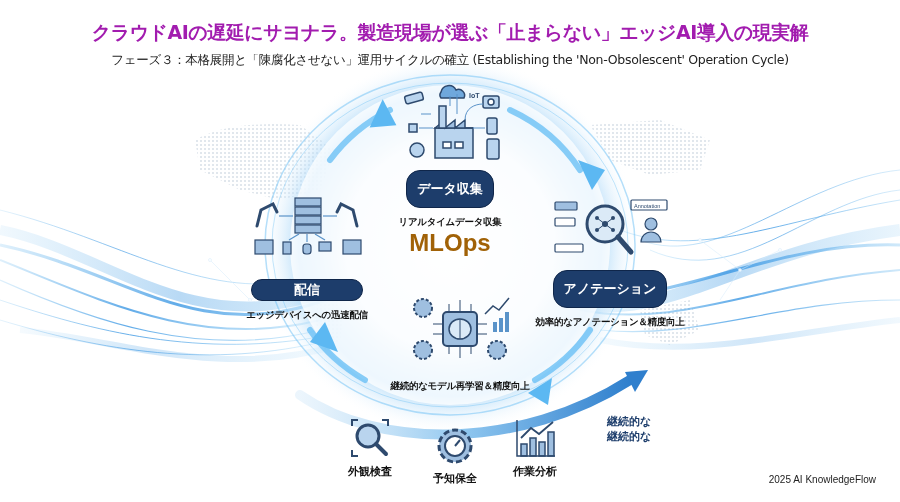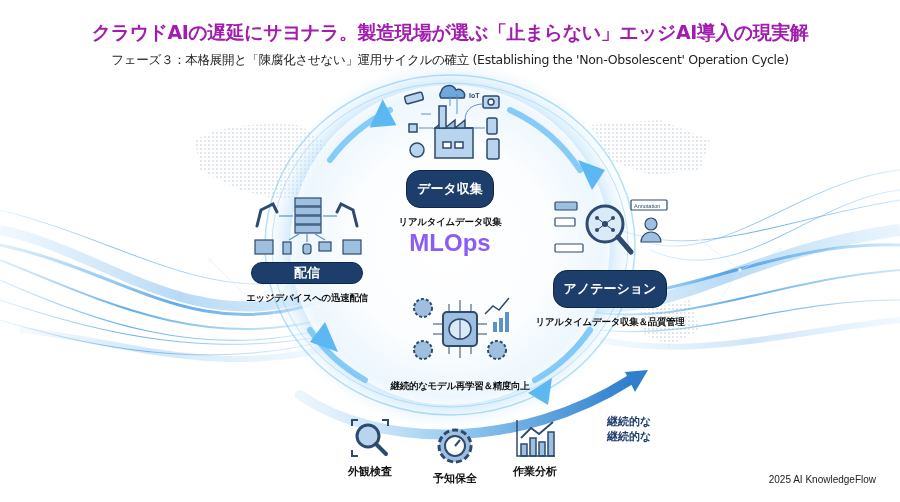--- a/index.html
+++ b/index.html
@@ -9,21 +9,21 @@
   .title {
     position: absolute; top: 20px; left: 0; width: 900px; text-align: center;
     font-size: 19px; font-weight: bold; color: #a21caf; letter-spacing: -0.5px;
   }
   .subtitle {
     position: absolute; top: 52px; left: 0; width: 900px; text-align: center;
     font-size: 12.5px; color: #222; letter-spacing: -0.3px;
   }
   .center-label {
     position: absolute; left: 405px; top: 229px; width: 90px; text-align: center;
-    font-size: 24px; font-weight: bold; color: #8b5cf6; font-family: "Liberation Sans", sans-serif;
+    font-size: 24px; font-weight: bold; color: #a16207; font-family: "Liberation Sans", sans-serif;
   }
   .node { position: absolute; text-align: center; }
   .node .icon-box { position: relative; margin: 0 auto; }
   .pill {
     display: inline-block; background: #1d3d6b; color: #fff; border-radius: 14px;
     font-weight: bold; font-size: 13px; line-height: 20px; padding: 8px 10px;
     border: 1px solid #0f264a;
   }
   .desc { font-size: 9.5px; font-weight: bold; color: #111; margin-top: 8px; white-space: nowrap; letter-spacing: -0.3px; }
   .use-case { position: absolute; text-align: center; }
@@ -190,21 +190,21 @@
     <g stroke="#2e4a6e" stroke-width="1">
         <line x1="60" y1="28" x2="52" y2="22"></line>
         <line x1="60" y1="28" x2="68" y2="22"></line>
         <line x1="60" y1="28" x2="52" y2="34"></line>
         <line x1="60" y1="28" x2="68" y2="34"></line>
       </g>
     <circle cx="106" cy="28" r="6" fill="#9fbfe0" stroke="#2e4a6e" stroke-width="1.2"></circle>
     <path d="M96 46 a10 10 0 0 1 20 0 z" fill="#9fbfe0" stroke="#2e4a6e" stroke-width="1.2"></path>
   </svg>
   <div><span class="pill">アノテーション</span></div>
-  <div class="desc">リアルタイムデータ収集＆品質管理</div>
+  <div class="desc">効率的なアノテーション＆精度向上</div>
 </div>
 
 <div class="node" style="left:380px; top:292px; width:160px;">
   <svg class="icon-box" width="110" height="76" viewBox="0 0 110 76">
     <rect x="38" y="20" width="34" height="34" rx="4" fill="#9fbfe0" stroke="#2e4a6e" stroke-width="2"></rect>
     <ellipse cx="55" cy="37" rx="11" ry="10" fill="#dbeaf7" stroke="#2e4a6e" stroke-width="1.5"></ellipse>
     <line x1="55" y1="27" x2="55" y2="47" stroke="#2e4a6e" stroke-width="1"></line>
     <g stroke="#2e4a6e" stroke-width="1">
         <line x1="44" y1="20" x2="44" y2="12"></line>
         <line x1="55" y1="20" x2="55" y2="8"></line>
@@ -246,21 +246,21 @@
         <path d="M110 30 L106 14 L94 8 L90 16"></path>
     </g>
     <g stroke="#5a93c9" stroke-width="1.2">
         <line x1="46" y1="20" x2="32" y2="20"></line>
         <line x1="76" y1="20" x2="90" y2="20"></line>
         <line x1="60" y1="38" x2="60" y2="46"></line>
         <line x1="52" y1="38" x2="42" y2="44"></line>
         <line x1="68" y1="38" x2="78" y2="44"></line>
       </g>
   </svg>
-  <div><span class="pill" style="padding:0 42px;">配信</span></div>
+  <div><span class="pill" style="padding:0 42px;margin-top:17px;">配信</span></div>
   <div class="desc">エッジデバイスへの迅速配信</div>
 </div>
 
 <div class="use-case" style="left:340px; top:418px; width:60px;">
   <svg width="44" height="40" viewBox="0 0 44 40">
     <g fill="none" stroke="#2e4a6e" stroke-width="2">
         <path d="M4 8 V2 H10"></path>
         <path d="M34 2 H40 V8"></path>
         <path d="M4 32 V38 H10"></path>
       </g>

